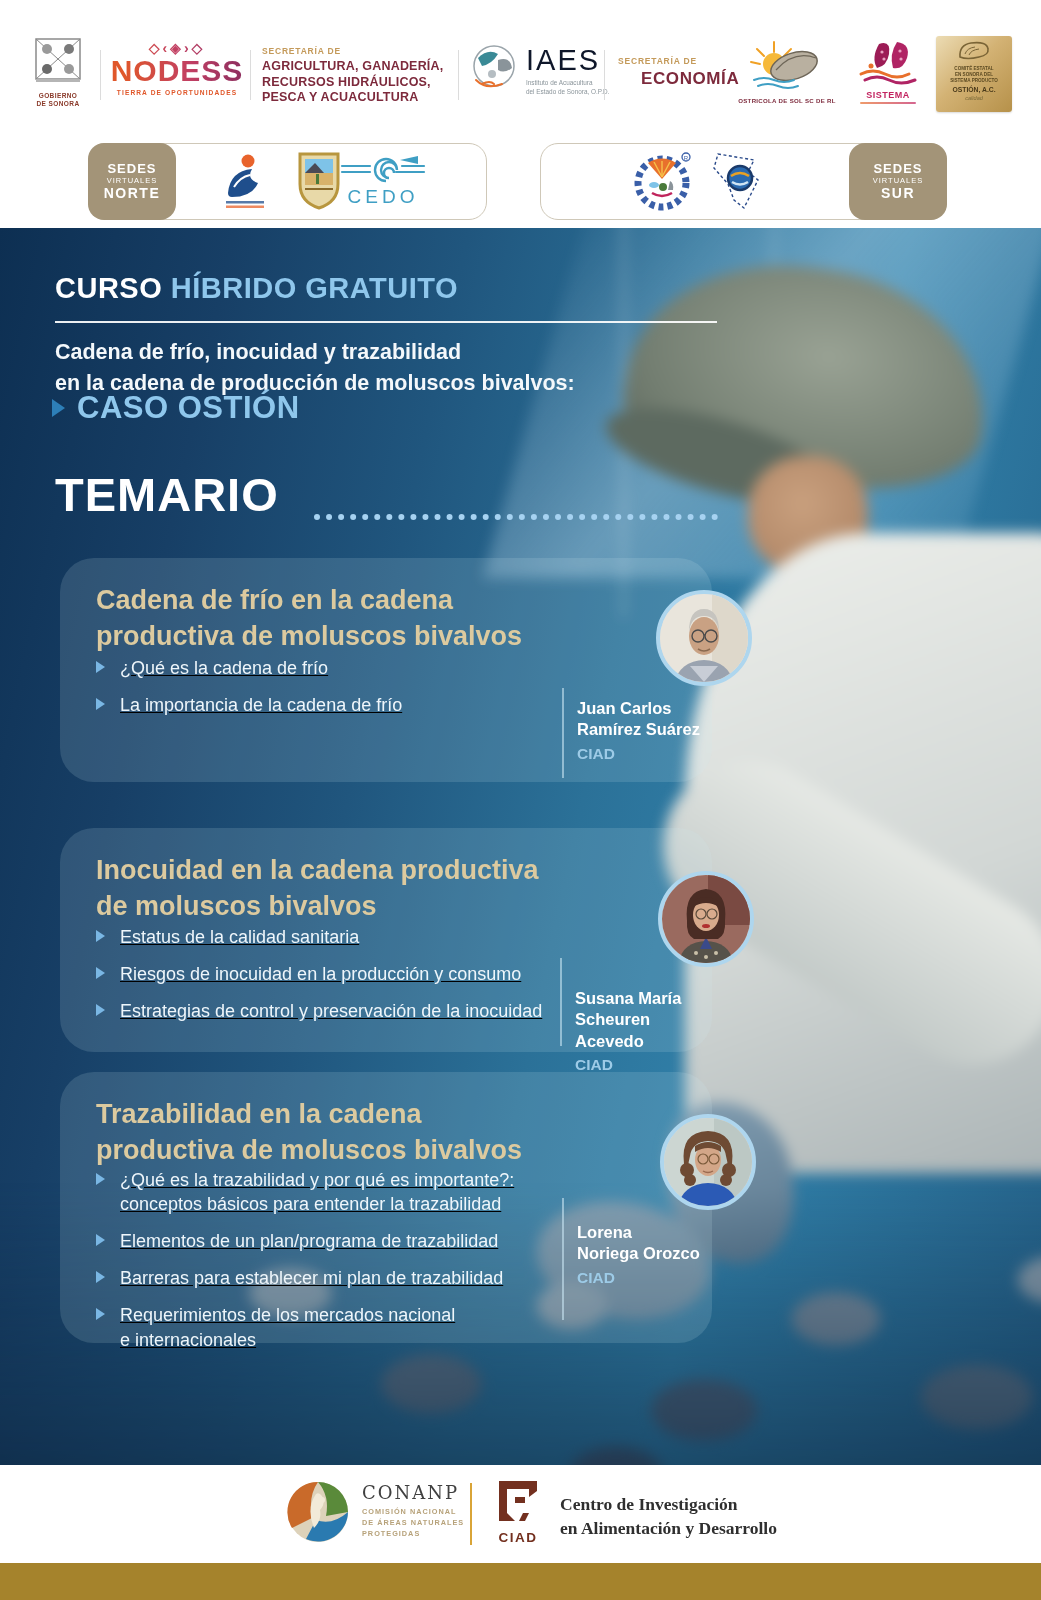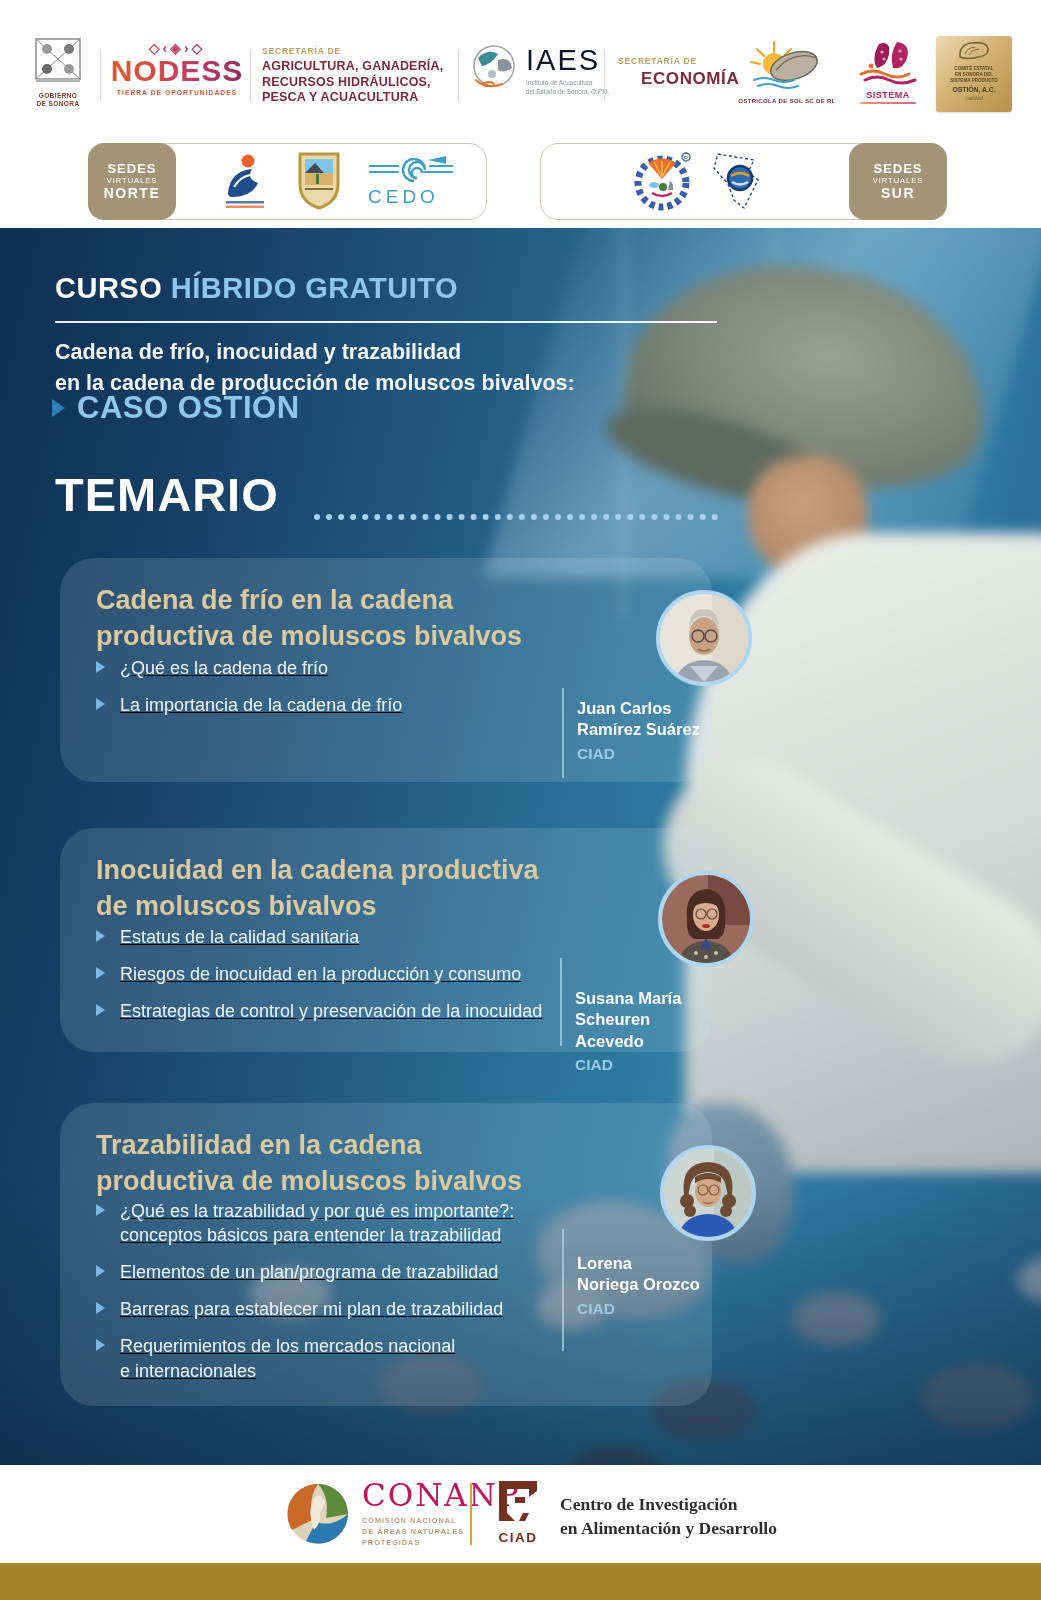--- a/index.html
+++ b/index.html
@@ -52,21 +52,21 @@
   .frame-sur{left:540px;width:407px;}
   .sedes-badge{top:143px;height:77px;background:#a39478;border-radius:16px;color:#fff;
     display:flex;flex-direction:column;align-items:center;justify-content:center;line-height:1.15;}
   .badge-norte{left:88px;width:88px;}
   .badge-sur{left:849px;width:98px;}
   .sedes-w1{font-size:13px;font-weight:800;letter-spacing:1px;}
   .sedes-w2{font-size:7.5px;letter-spacing:1px;}
   .sedes-w3{font-size:14px;font-weight:800;letter-spacing:1.5px;}
   .logo-fish{left:218px;top:153px;}
   .logo-crest{left:296px;top:150px;}
-  .cedo{left:368px;top:154px;width:90px;}
+  .cedo{left:338px;top:154px;width:90px;text-align:center;}
   .cedo-name{font-size:19px;color:#3f9fc4;letter-spacing:4px;font-weight:500;margin-top:-2px;}
   .logo-gear{left:630px;top:149px;}
   .logo-map{left:704px;top:150px;}
 
   
   .stage{left:0;top:228px;width:1041px;height:1237px;overflow:hidden;
     background:linear-gradient(102deg,#0d2f52 0%,#173f66 18%,#20567e 36%,#2b7198 54%,#3181aa 70%,#2a6f97 86%,#245f86 100%);}
   .photo{position:absolute;inset:-20px;filter:blur(7px);}
   .ph{position:absolute;}
   .light-band{left:560px;top:-30px;width:470px;height:400px;transform:skewX(-16deg);
@@ -106,41 +106,41 @@
   .caso{left:52px;top:162px;display:flex;align-items:center;gap:12px;}
   .caso-arrow{width:0;height:0;border-left:13px solid #2d7fb8;border-top:9px solid transparent;border-bottom:9px solid transparent;}
   .caso-label{font-size:31px;font-weight:800;letter-spacing:.5px;color:#8fc7ec;}
   .temario{left:55px;top:243px;font-size:47px;font-weight:800;letter-spacing:1px;color:#ffffff;line-height:1;}
   .temario-dots{left:314px;top:250px;width:404px;height:36px;border-bottom:6px dotted #a6d2f1;}
 
   
   .card{left:60px;width:652px;background:rgba(205,232,244,.15);border-radius:34px;}
   .card1{top:330px;height:224px;}
   .card2{top:600px;height:224px;}
-  .card3{top:875px;height:303px;}
+  .card3{top:844px;height:271px;}
   .card-title{position:absolute;left:36px;top:25px;font-size:27px;font-weight:700;color:#dcca9f;line-height:1.32;}
   .bullets{position:absolute;left:36px;list-style:none;margin:0;padding:0;text-decoration:underline;}
   .bullets li{display:flex;gap:15px;margin-bottom:13px;}
   .tri{flex:0 0 auto;width:0;height:0;border-left:9px solid #7ab7e4;border-top:6px solid transparent;border-bottom:6px solid transparent;margin-top:5px;}
   .bullet-text{font-size:18px;font-weight:500;color:#eef6fb;line-height:1.34;}
   .b1{top:98px;} .b2{top:97px;} .b3{top:96px;}
   .spk-line{position:absolute;width:2px;background:rgba(200,228,242,.6);}
   .l1{left:502px;top:130px;height:90px;}
   .l2{left:500px;top:130px;height:88px;}
   .l3{left:502px;top:126px;height:122px;}
   .spk-photo{position:absolute;width:88px;height:88px;border-radius:50%;border:4px solid #aed6ee;overflow:hidden;background:#ddd;}
   .p1{left:596px;top:32px;} .p2{left:598px;top:43px;} .p3{left:600px;top:42px;}
   .spk-block{position:absolute;}
   .n1{left:517px;top:140px;} .n2{left:515px;top:160px;} .n3{left:517px;top:150px;}
   .spk-name{font-size:16.5px;font-weight:700;color:#ffffff;line-height:1.3;}
   .spk-org{font-size:15.5px;font-weight:600;color:#9dcbe7;margin-top:4px;}
 
   
   .conanp{left:286px;top:1480px;display:flex;gap:12px;align-items:center;}
-  .conanp-name{font-family:"DejaVu Serif", serif;font-size:31px;color:#be185d;letter-spacing:2px;line-height:1;}
+  .conanp-name{font-family:"DejaVu Serif", serif;font-size:18px;color:#404040;letter-spacing:2px;line-height:1;}
   .conanp-sub{font-size:7.3px;font-weight:bold;color:#b7a27a;letter-spacing:1px;line-height:1.5;margin-top:5px;}
   .footer-div{left:470px;top:1483px;height:62px;width:2px;background:#d9a437;}
   .ciad-logo{left:492px;top:1477px;width:52px;text-align:center;}
   .ciad-acronym{font-size:13.5px;font-weight:800;color:#73301f;letter-spacing:1.5px;margin-top:1px;}
   .ciad-text{left:560px;top:1492px;font-size:17.5px;font-weight:700;color:#2f2f2f;line-height:1.38;font-family:Liberation Serif, serif;}
   .gold-bar{left:0;top:1563px;width:1041px;height:37px;background:#a5832c;}
 </style>
 </head>
 <body>
 

